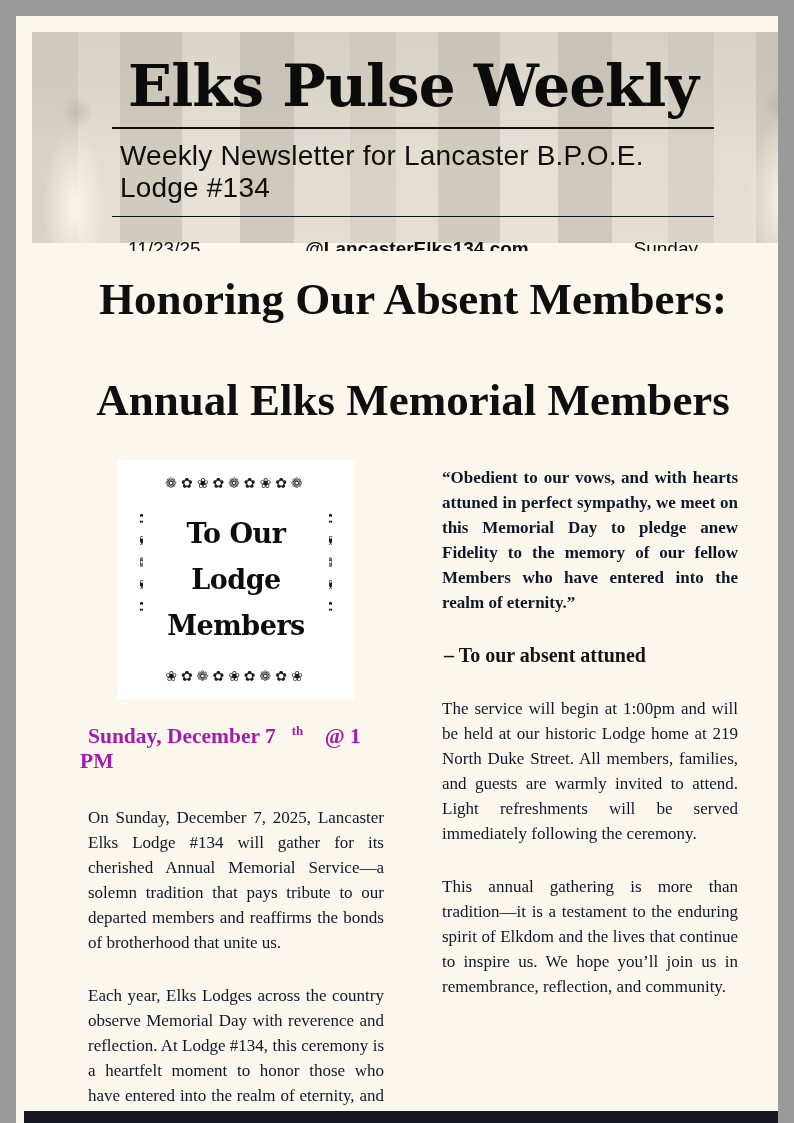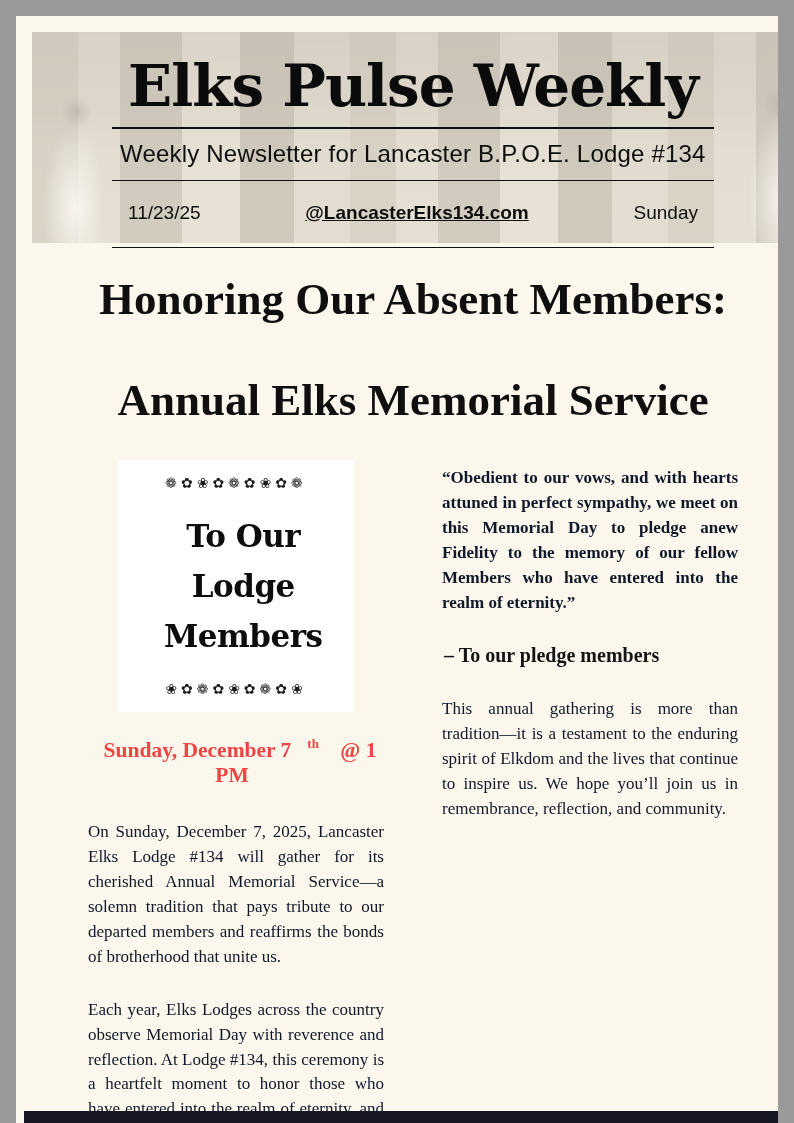--- a/index.html
+++ b/index.html
@@ -27,21 +27,21 @@
   .photo-overlay { position:absolute; inset:0; background:rgba(248,243,232,0.60); }
   .header-content { position:relative; padding:0 80px; }
   .masthead {
     font-family:"DejaVu Serif", serif; font-weight:bold;
     font-size:58px; line-height:1.05; text-align:center;
     padding-top:24px; color:#0b0b0b; letter-spacing:-1px;
   }
   .rule { border-top:2.5px solid #101010; margin:10px 0 6px; }
   .rule.thin { border-top-width:1.5px; margin:6px 0 4px; }
   .subtitle {
-    font-family:"Liberation Sans", sans-serif; font-size:24px;
+    font-family:"Liberation Sans", sans-serif; font-size:28px;
     color:#0e0e0e; padding:3px 0 4px; letter-spacing:0.2px;
   }
   .info-row {
     display:flex; justify-content:space-between; align-items:flex-start;
     font-family:"Liberation Sans", sans-serif; font-size:19px;
     padding:5px 0 7px; color:#0e0e0e;
   }
   .website { text-decoration:underline; font-weight:bold; color:#0e0e0e; cursor:pointer; }
 
   
@@ -54,22 +54,22 @@
   .col { flex:1; min-width:0; }
 
   .body-par {
     font-size:17px; line-height:1.47; text-align:justify;
     margin-bottom:28px; color:#0f172a;
   }
   .quote { font-weight:bold; }
   .attribution { font-weight:bold; font-size:20px; padding-left:10px; margin:2px 0 30px; }
 
   .event-line {
-    font-weight:bold; font-size:21.5px; text-align:center;
-    margin:2px 0 32px; color:#ef4444;
+    font-weight:bold; font-size:21.5px; 
+    margin:2px 0 32px; color:#a21caf;
   }
   .event-line sup { font-size:13px; }
 
   
   .ornament-box {
     width:236px; margin:2px auto 24px; background:#ffffff;
     padding:8px 6px;
   }
   .orn-row {
     font-family:"DejaVu Sans", sans-serif; font-size:14px; line-height:1;
@@ -77,21 +77,21 @@
   }
   .orn-mid { display:flex; align-items:stretch; justify-content:space-between; padding:5px 0; }
   .orn-side {
     font-family:"DejaVu Sans", sans-serif; font-size:13px; line-height:1;
     writing-mode:vertical-rl; text-orientation:upright; letter-spacing:7px;
     color:#1b1b1b; display:flex; align-items:center; overflow:hidden;
   }
   .orn-text {
     flex:1; display:flex; flex-direction:column; justify-content:center;
     text-align:center; font-family:"DejaVu Serif", serif; font-weight:bold;
-    font-size:31px; line-height:1.1; color:#0d0d0d; letter-spacing:-0.5px;
+    font-size:27px; line-height:1.1; color:#0d0d0d; letter-spacing:-0.5px;
   }
 
   
   .footer-bar {
     position:absolute; left:0; right:0; bottom:0; height:20px;
     background:#171723;
   }
 </style>
 </head>
 <body>
@@ -111,21 +111,21 @@
         <a class="website">@LancasterElks134.com</a>
         <span class="day">Sunday</span>
       </div>
       <div class="rule thin"></div>
     </div>
   </header>
 
   <main>
     <h2 class="headline">
       <span>Honoring Our Absent Members:</span>
-      <span>Annual Elks Memorial Service</span>
+      <span>Annual Elks Memorial Members</span>
     </h2>
 
     <div class="columns">
 
       <section class="col">
 
         <div class="ornament-box">
           <div class="orn-row">❁✿❀✿❁✿❀✿❁</div>
           <div class="orn-mid">
             <div class="orn-side">✿❀❁❀✿</div>
@@ -140,21 +140,22 @@
         </div>
 
         <div class="event-line"><span>Sunday, December 7</span><sup>th</sup><span> @ 1 PM</span></div>
 
         <p class="body-par">On Sunday, December 7, 2025, Lancaster Elks Lodge #134 will gather for its cherished Annual Memorial Service—a solemn tradition that pays tribute to our departed members and reaffirms the bonds of brotherhood that unite us.</p>
         <p class="body-par">Each year, Elks Lodges across the country observe Memorial Day with reverence and reflection. At Lodge #134, this ceremony is a heartfelt moment to honor those who have entered into the realm of eternity, and to pledge anew our fidelity to their memory.</p>
       </section>
 
       <section class="col">
         <p class="body-par quote">“Obedient to our vows, and with hearts attuned in perfect sympathy, we meet on this Memorial Day to pledge anew Fidelity to the memory of our fellow Members who have entered into the realm of eternity.”</p>
-        <p class="attribution">– To our pledge members</p>
+        <p class="attribution">– To our absent attuned</p>
+        <p class="body-par">The service will begin at 1:00pm and will be held at our historic Lodge home at 219 North Duke Street. All members, families, and guests are warmly invited to attend. Light refreshments will be served immediately following the ceremony.</p>
         <p class="body-par">This annual gathering is more than tradition—it is a testament to the enduring spirit of Elkdom and the lives that continue to inspire us. We hope you’ll join us in remembrance, reflection, and community.</p>
       </section>
 
     </div>
   </main>
 
   <footer class="footer-bar"></footer>
 </div>
 
 </body></html>

